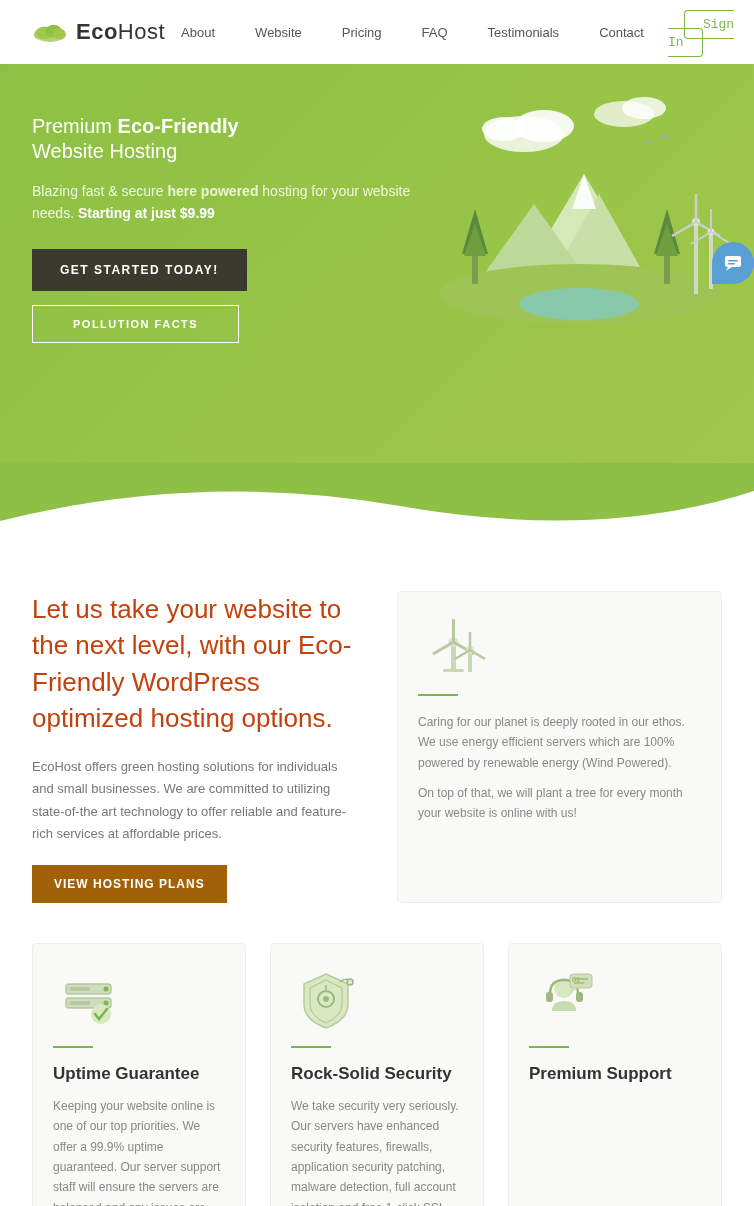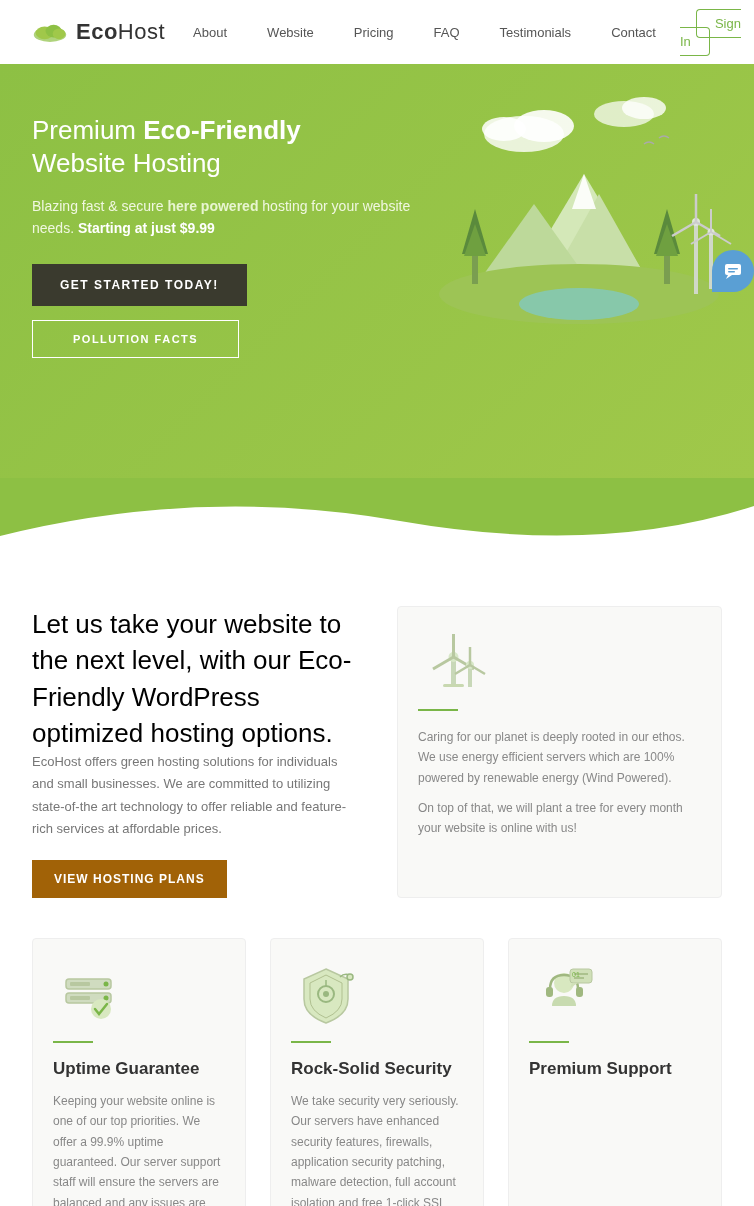--- a/index.html
+++ b/index.html
@@ -7,21 +7,20 @@
 
     
     nav {
       background: #fff;
       display: flex;
       align-items: center;
       justify-content: flex-start;
       padding: 14px 32px;
       position: relative;
       z-index: 10;
-      gap: 12px;
     }
     .logo {
       display: flex;
       align-items: center;
       gap: 8px;
     }
     .logo-icon {
       width: 36px;
       height: 24px;
     }
@@ -46,38 +45,39 @@
       color: #555;
       font-size: 13px;
       margin-left: 16px;
     }
     .nav-signin {
       border: 1.5px solid #7ab648;
       color: #7ab648 !important;
       padding: 6px 18px;
       border-radius: 4px;
       font-size: 13px;
+      font-family: Liberation Mono, monospace;
     }
 
     
     .hero {
       background: #8dc044;
       background: linear-gradient(135deg, #8dc044 0%, #a0c84a 100%);
       padding: 50px 32px 120px 32px;
       position: relative;
       overflow: hidden;
       min-height: 380px;
     }
     .hero-content {
       max-width: 400px;
       position: relative;
       z-index: 2;
     }
     .hero h1 {
-      font-size: 26px;
+      font-size: 20px;
       font-weight: 300;
       color: #fff;
       line-height: 1.25;
       margin-bottom: 16px;
     }
     .hero h1 strong {
       font-weight: 800;
     }
     .hero p {
       color: #f0f7e0;
@@ -158,22 +158,23 @@
     }
     .section-intro {
       display: grid;
       grid-template-columns: 1fr 1fr;
       gap: 40px;
       margin-bottom: 40px;
     }
     .intro-text h2 {
       font-size: 26px;
       font-weight: 300;
-      color: #000000;
+      color: #c2410c;
       line-height: 1.4;
+      margin-bottom: 20px;
     }
     .intro-text p {
       font-size: 13px;
       color: #777;
       line-height: 1.7;
       margin-bottom: 20px;
     }
     .btn-green {
       background: #a16207;
       color: #fff;

